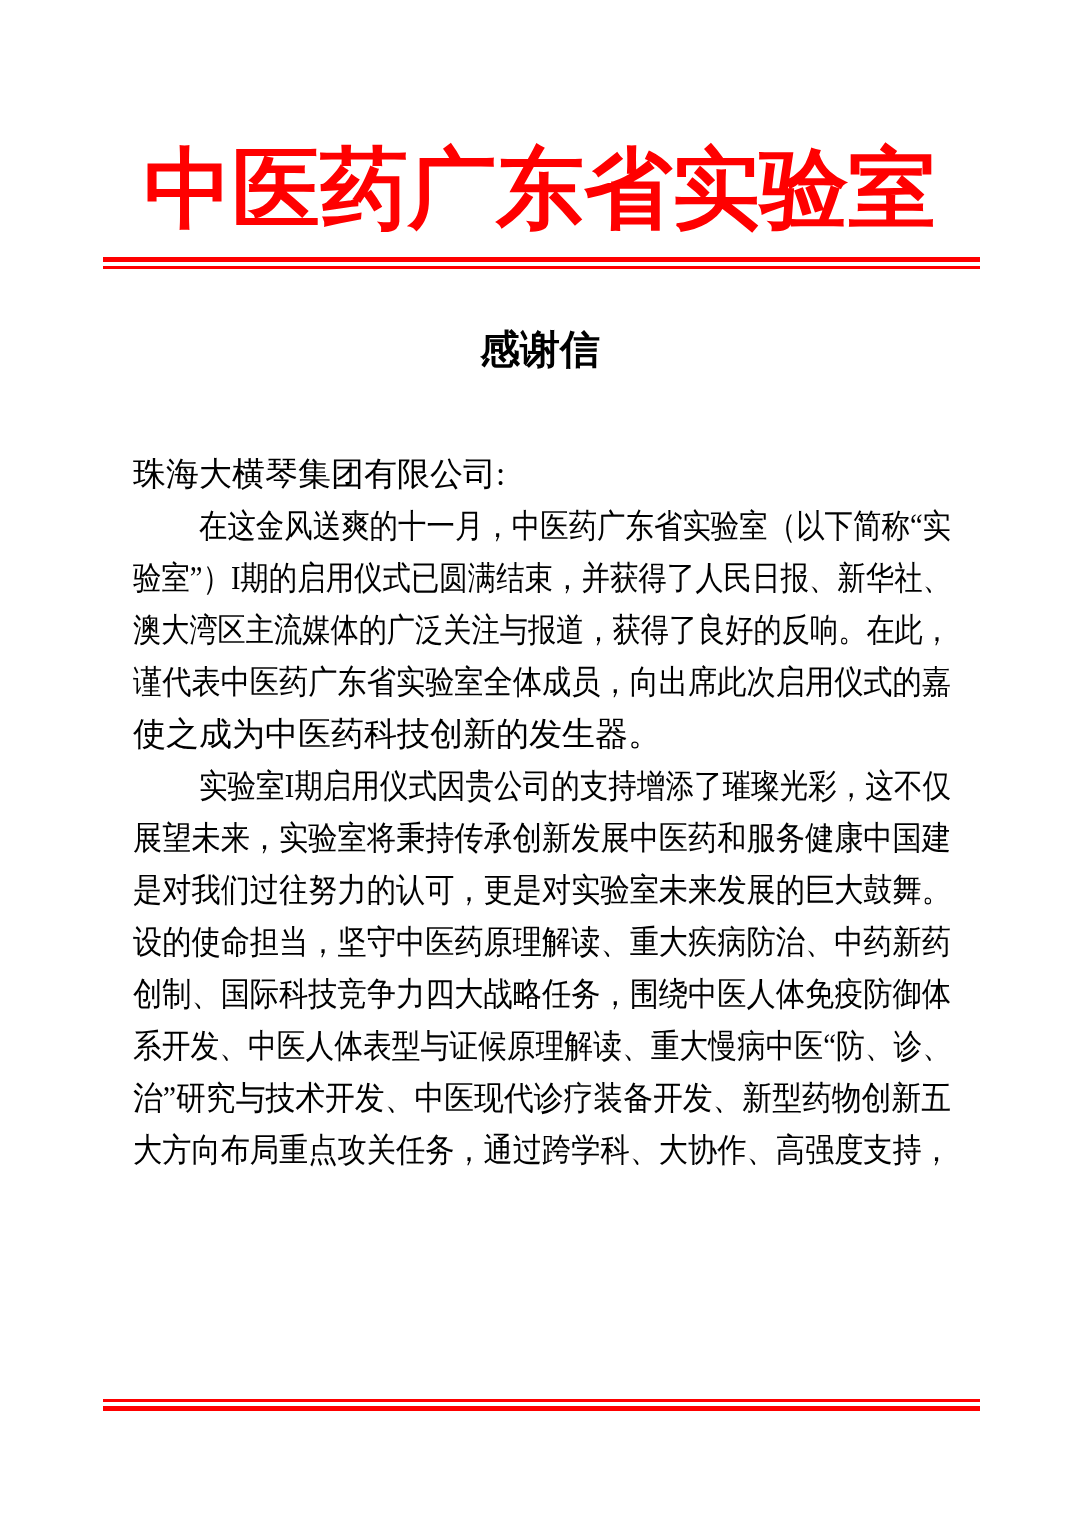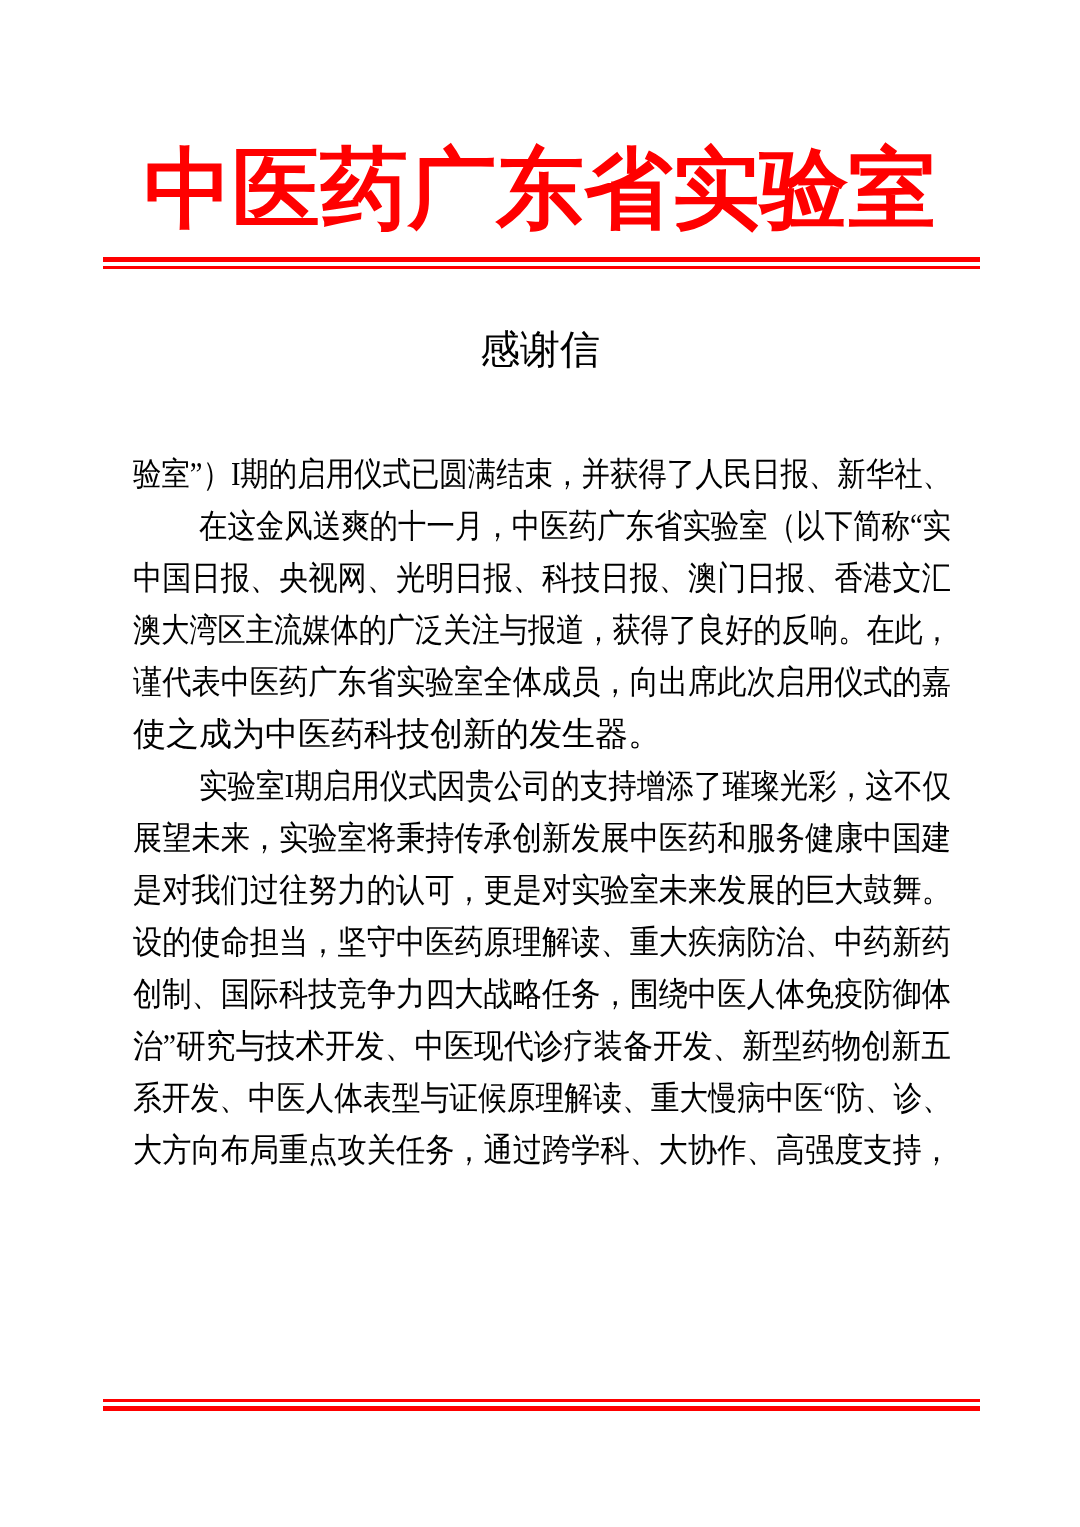--- a/index.html
+++ b/index.html
@@ -40,21 +40,21 @@
   .rule-bottom .thick { height: 5px; margin-top: 4px; }
   .doc-title {
     position: absolute;
     top: 326px;
     left: 0;
     width: 100%;
     margin: 0;
     text-align: center;
     font-size: 40px;
     line-height: 48px;
-    font-weight: normal;
+    font-weight: bold;
     color: var(--text-color);
   }
   .letter-body {
     position: absolute;
     top: 448px;
     left: 133px;
     width: 818px;
     color: var(--text-color);
   }
   .line {
@@ -77,37 +77,37 @@
   <h1 class="letterhead-title">中医药广东省实验室</h1>
 
   <div class="rule-group rule-top">
     <div class="rule thick"></div>
     <div class="rule thin"></div>
   </div>
 
   <h2 class="doc-title">感谢信</h2>
 
   <main class="letter-body">
+    <div class="line salutation">珠海大横琴集团有限公司:</div>
     <div id="paragraphs">
         <div class="para">
+          <div class="line"><span class="lt" style="margin-left: 66px; transform: scaleX(0.861737);">在这金风送爽的十一月，中医药广东省实验室（以下简称“实</span></div>
           <div class="line"><span class="lt" style="transform: scaleX(0.861378);">验室”）I期的启用仪式已圆满结束，并获得了人民日报、新华社、</span></div>
-          <div class="line"><span class="lt" style="margin-left: 66px; transform: scaleX(0.861737);">在这金风送爽的十一月，中医药广东省实验室（以下简称“实</span></div>
-          <div class="line"><span class="lt" style="transform: scaleX(0.885281);">中国日报、央视网、光明日报、科技日报、澳门日报、香港文汇</span></div>
           <div class="line"><span class="lt" style="transform: scaleX(0.854754);">澳大湾区主流媒体的广泛关注与报道，获得了良好的反响。在此，</span></div>
           <div class="line"><span class="lt" style="transform: scaleX(0.885281);">谨代表中医药广东省实验室全体成员，向出席此次启用仪式的嘉</span></div>
           <div class="line"><span class="lt">使之成为中医药科技创新的发生器。</span></div>
         </div>
         <div class="para">
           <div class="line"><span class="lt" style="margin-left: 66px; transform: scaleX(0.865362);">实验室I期启用仪式因贵公司的支持增添了璀璨光彩，这不仅</span></div>
           <div class="line"><span class="lt" style="transform: scaleX(0.885281);">展望未来，实验室将秉持传承创新发展中医药和服务健康中国建</span></div>
           <div class="line"><span class="lt" style="transform: scaleX(0.885281);">是对我们过往努力的认可，更是对实验室未来发展的巨大鼓舞。</span></div>
           <div class="line"><span class="lt" style="transform: scaleX(0.885281);">设的使命担当，坚守中医药原理解读、重大疾病防治、中药新药</span></div>
           <div class="line"><span class="lt" style="transform: scaleX(0.885281);">创制、国际科技竞争力四大战略任务，围绕中医人体免疫防御体</span></div>
+          <div class="line"><span class="lt" style="transform: scaleX(0.871459);">系开发、中医人体表型与证候原理解读、重大慢病中医“防、诊、</span></div>
           <div class="line"><span class="lt" style="transform: scaleX(0.903212);">治”研究与技术开发、中医现代诊疗装备开发、新型药物创新五</span></div>
-          <div class="line"><span class="lt" style="transform: scaleX(0.871459);">系开发、中医人体表型与证候原理解读、重大慢病中医“防、诊、</span></div>
           <div class="line"><span class="lt" style="transform: scaleX(0.885281);">大方向布局重点攻关任务，通过跨学科、大协作、高强度支持，</span></div>
         </div>
       </div>
   </main>
 
   <div class="rule-group rule-bottom">
     <div class="rule thin"></div>
     <div class="rule thick"></div>
   </div>
 

